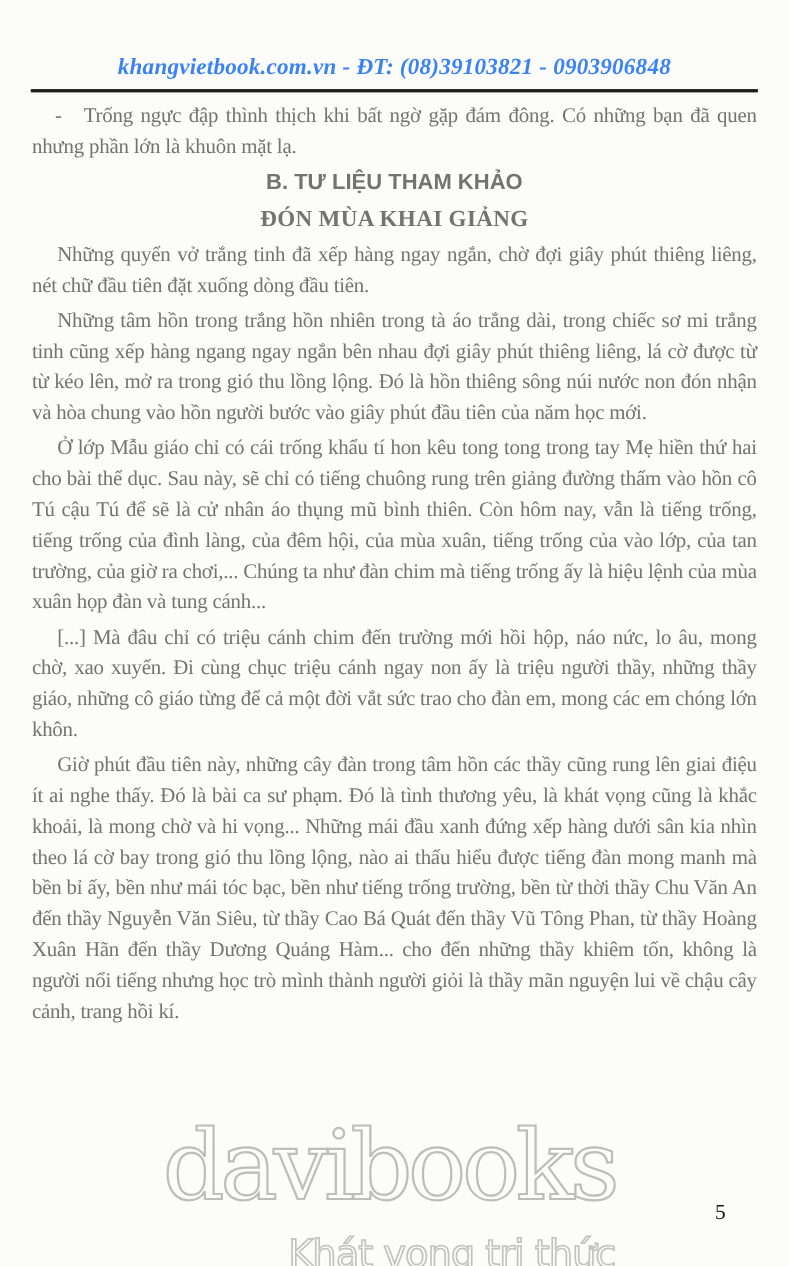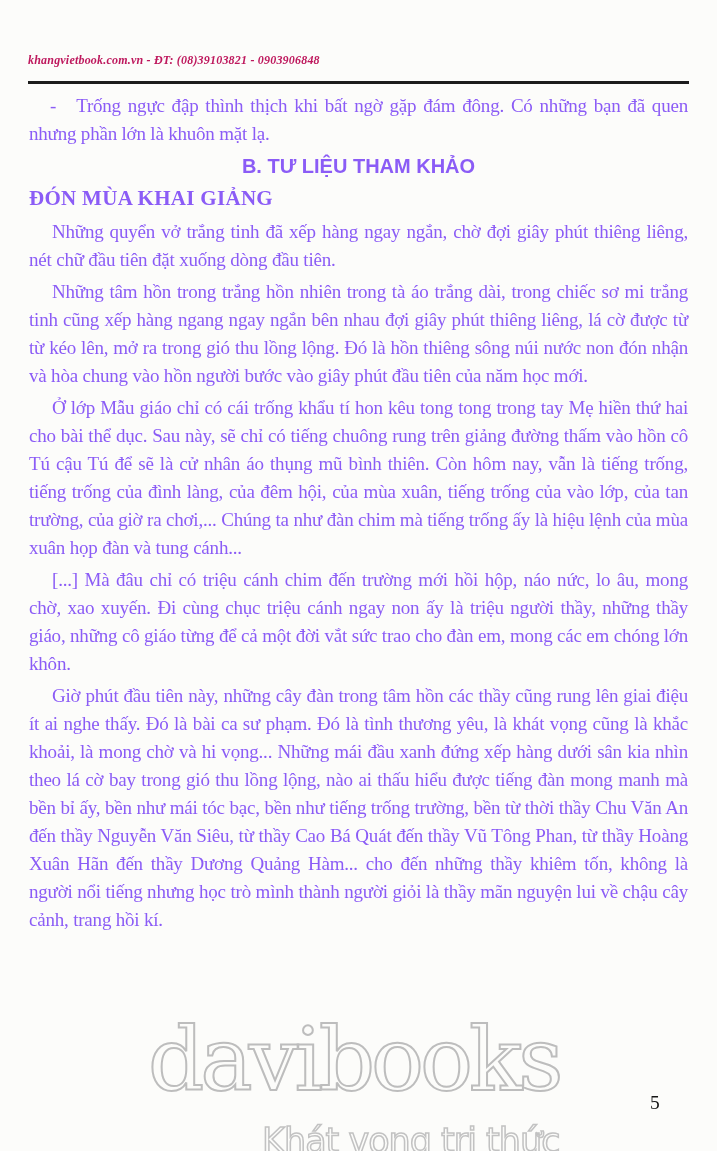--- a/index.html
+++ b/index.html
@@ -12,62 +12,63 @@
     overflow: hidden;
     color: #111;
     font-family: "Liberation Serif", serif;
   }
   
   .header {
     position: absolute;
     top: 48px;
     left: 28px;
     width: 661px;
-    text-align: left;
+    text-align: center;
     font-family: "Liberation Serif", serif;
     font-style: italic;
     font-weight: bold;
-    font-size: 12px;
+    font-size: 21px;
     line-height: 24px;
     letter-spacing: 0.2px;
-    color: #be185d;
+    color: #3b82f6;
     padding-bottom: 9px;
     border-bottom: 3px solid #1c1c1c;
   }
   
   .content {
     position: absolute;
     top: 92px;
     left: 29px;
     width: 659px;
     font-size: 19px;
     line-height: 28px;
     letter-spacing: -0.2px;
     text-align: justify;
-    color: #8b5cf6;
+    color: #737373;
   }
   .content p { margin: 0 0 4px 0; }
   .para { text-indent: 23px; }
   .bullet { text-indent: 21px; }
   .bullet .marker { margin-right: 20px; }
   .section-heading {
     font-family: "Liberation Sans", sans-serif;
     font-weight: bold;
     font-size: 20px;
     line-height: 28px;
     letter-spacing: 0;
     margin: 4px 0 3px 0;
     text-align: center;
   }
   .article-title {
     font-family: "Liberation Serif", serif;
     font-weight: bold;
     font-size: 21px;
     line-height: 30px;
     letter-spacing: 0.3px;
+    text-align: center;
     margin: 3px 0 5px 0;
   }
   
   .wm-brand {
     position: absolute;
     left: 148px;
     top: 1016px;
     font-family: "DejaVu Serif", serif;
     font-size: 88px;
     line-height: 1;

